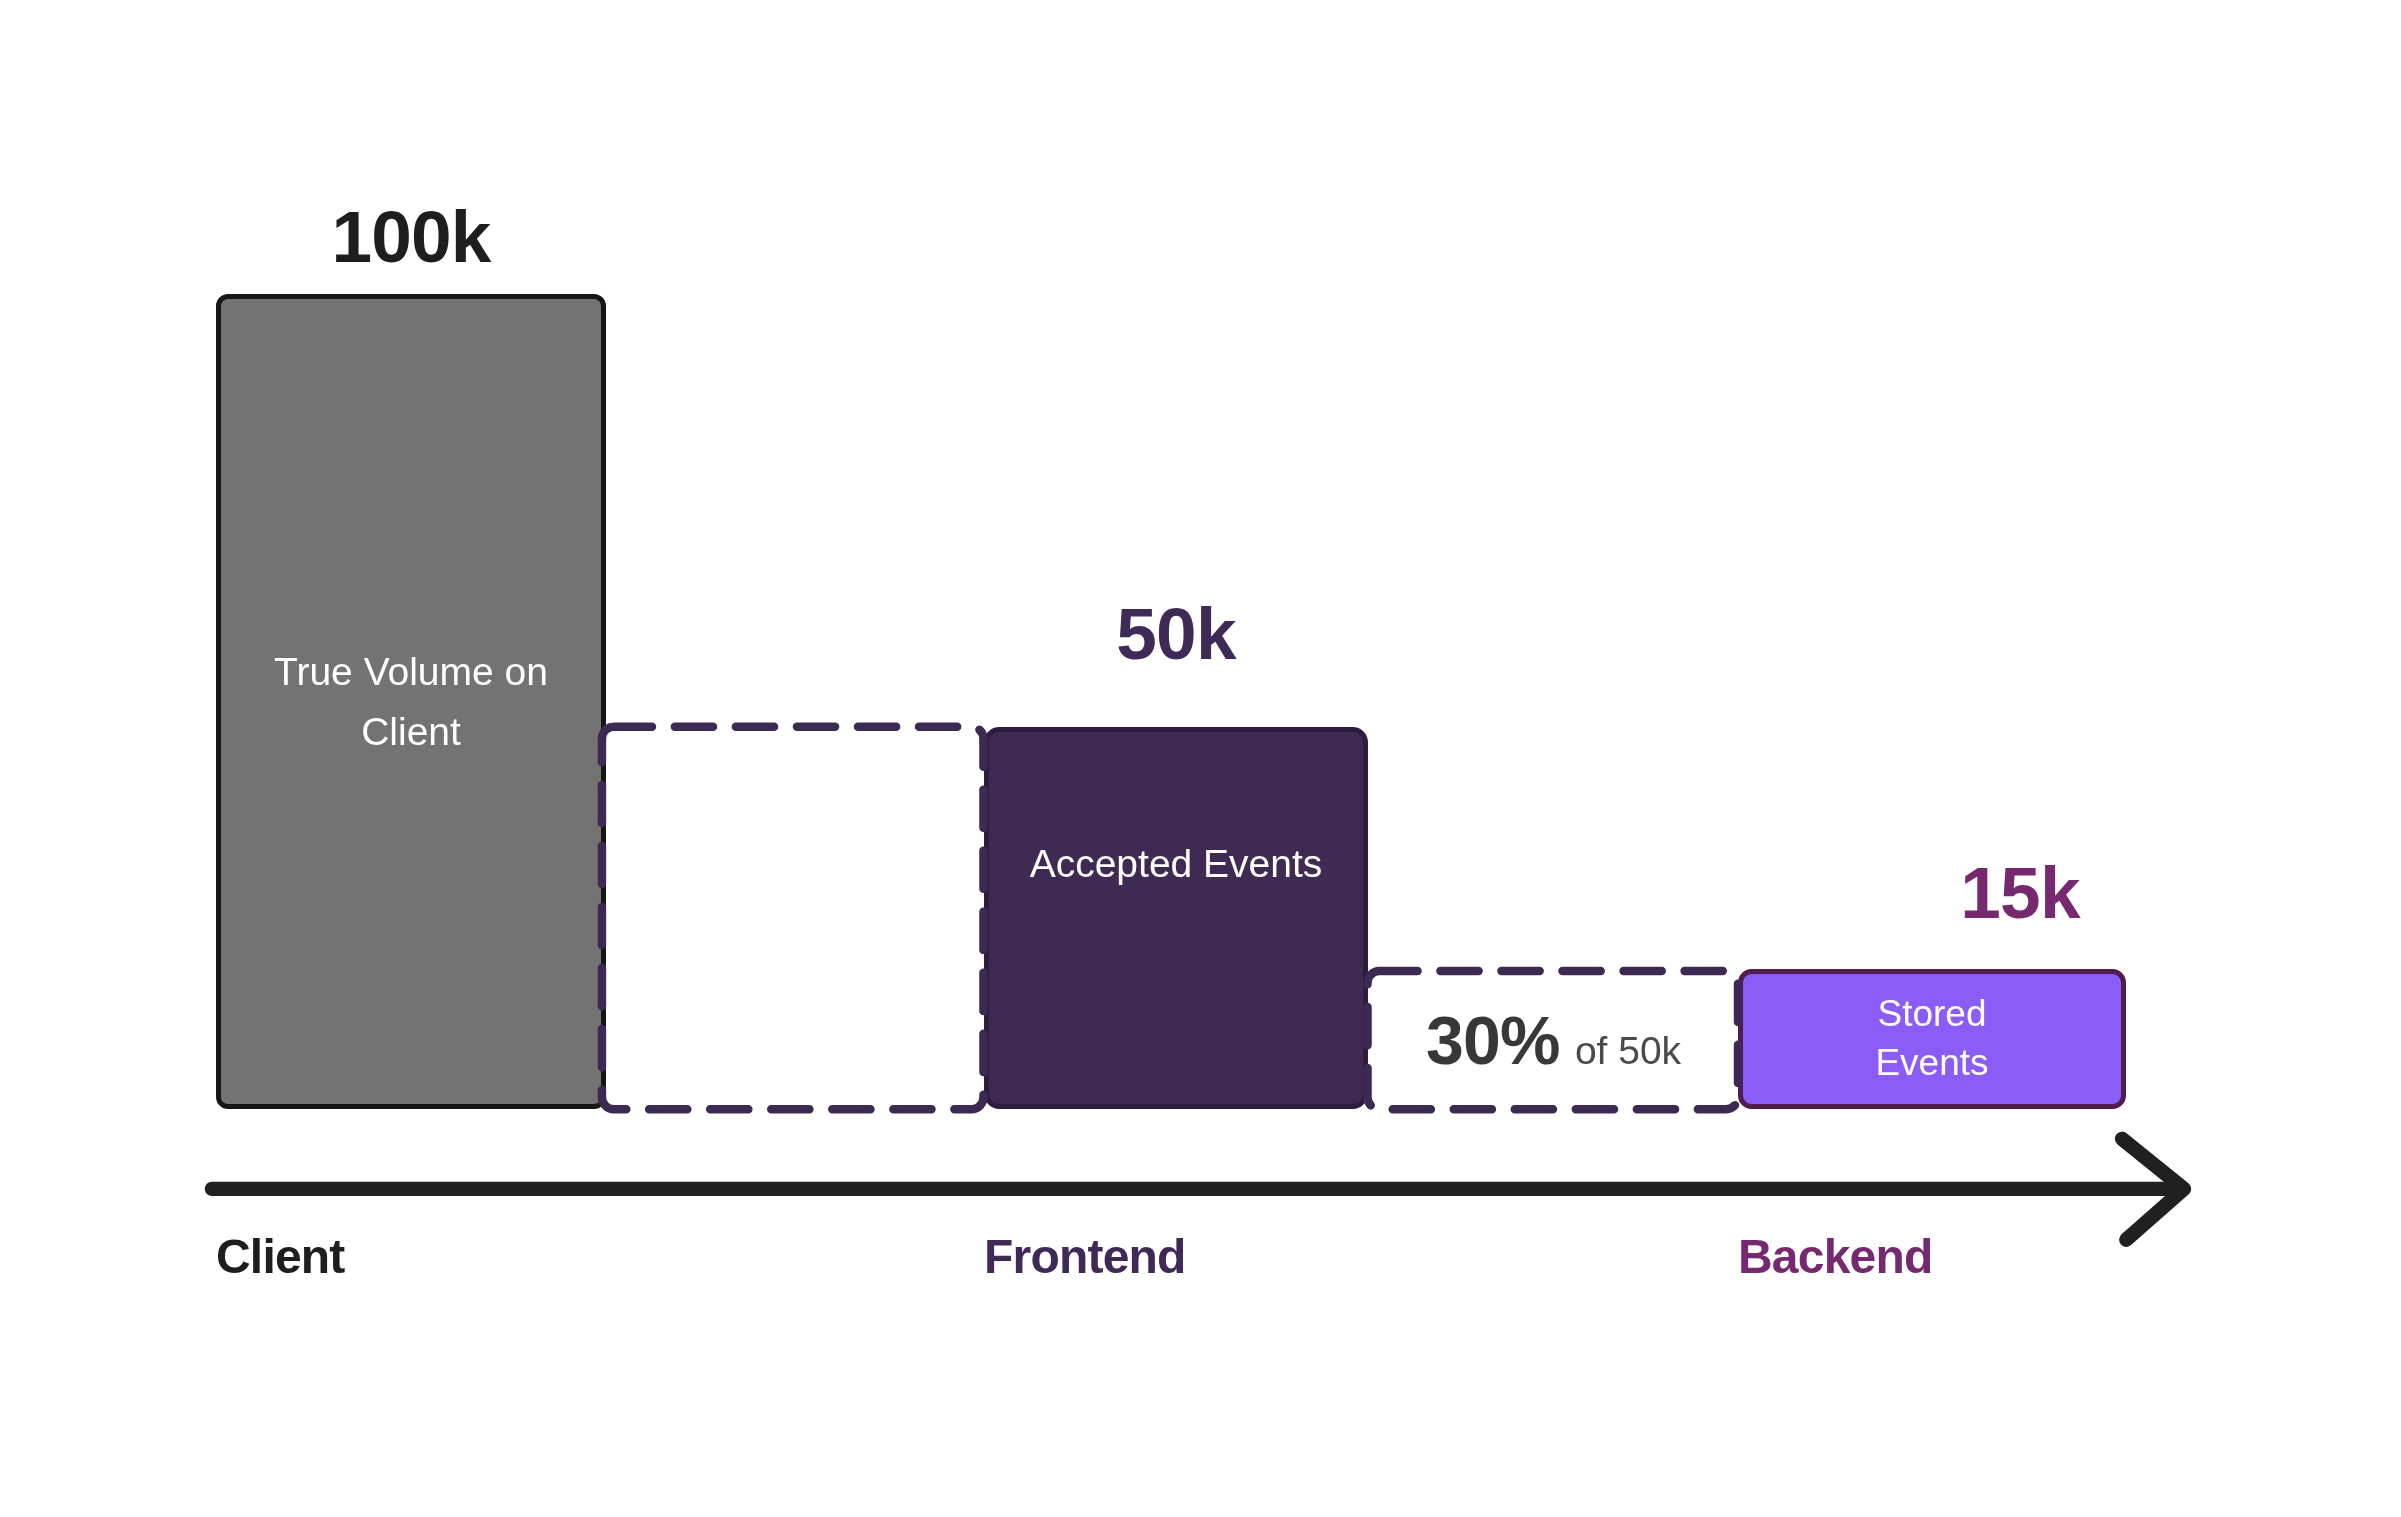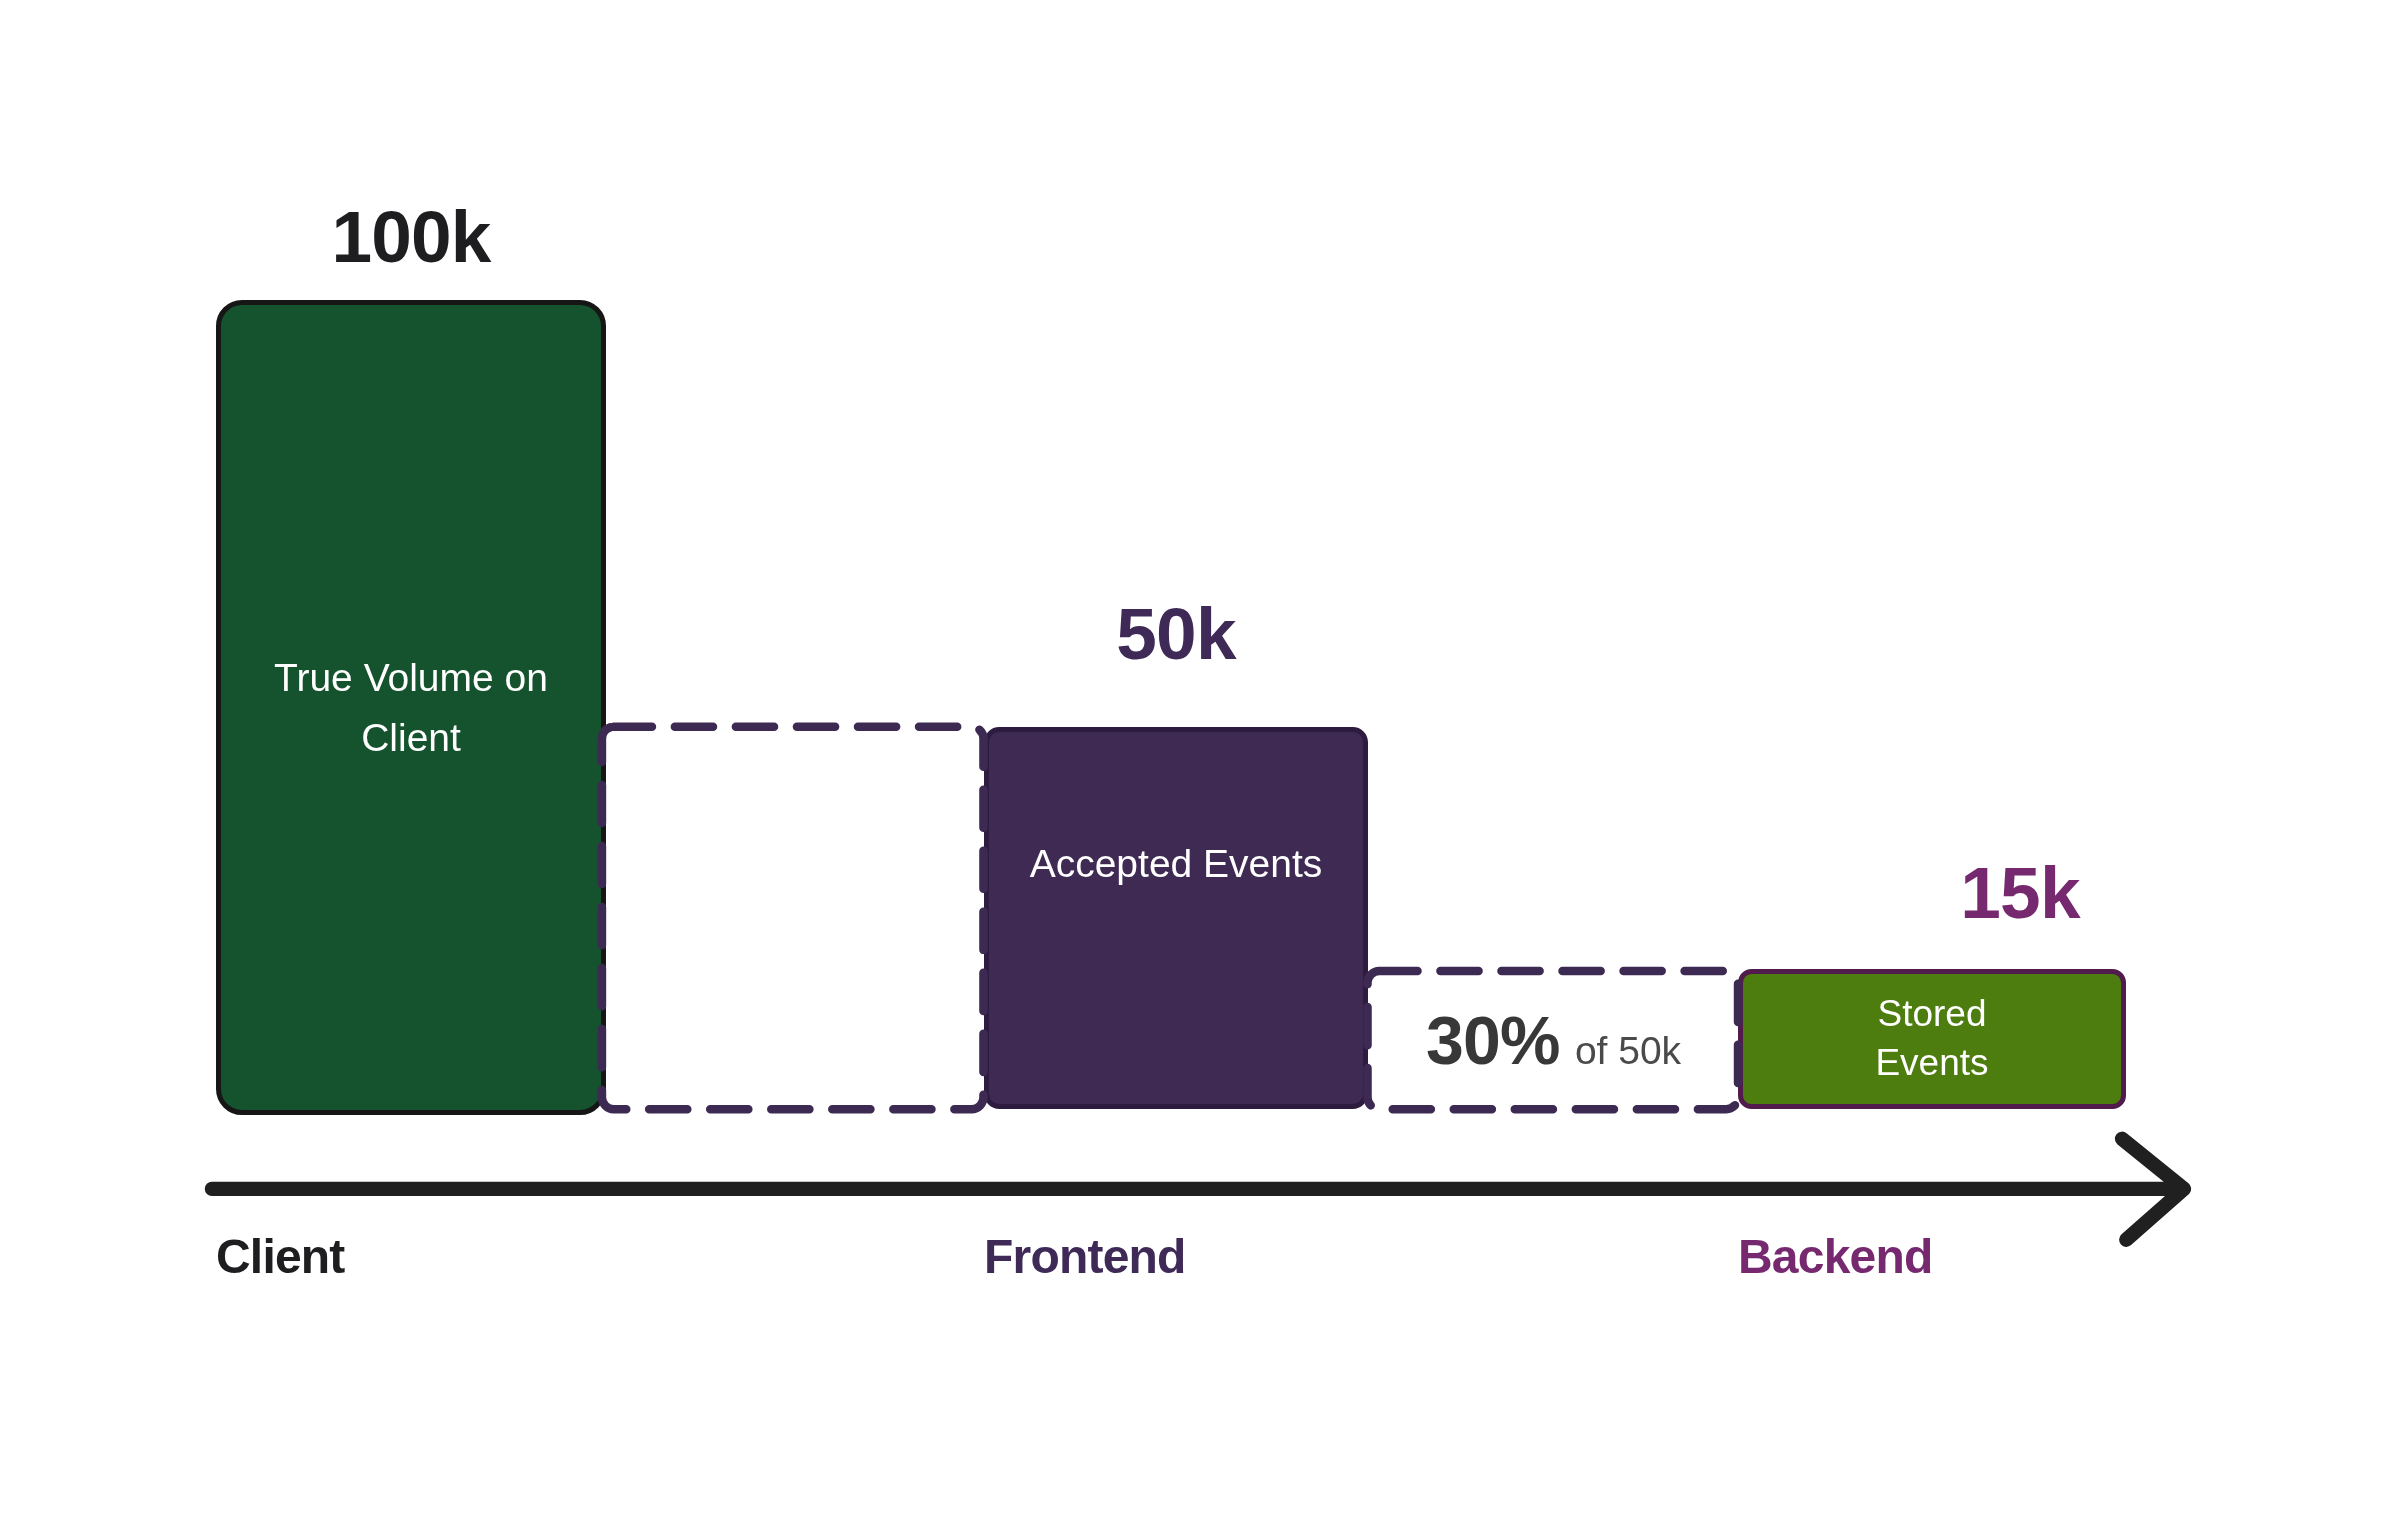--- a/index.html
+++ b/index.html
@@ -6,30 +6,30 @@
   .canvas{
     position:relative;
     width:2401px;height:1518px;
     background:#ffffff;
     font-family:"Liberation Sans","DejaVu Sans",sans-serif;
     overflow:hidden;
     padding-left:12px;
   }
   .bar{position:absolute;box-sizing:border-box;}
   .bar-client{
-    left:216px;top:300px;width:390px;height:815px;
-    background:#14532d;border:5.1px solid #171617;border-radius:26px;
+    left:216px;top:294px;width:390px;height:815px;
+    background:#737373;border:5.1px solid #171617;border-radius:12px;
   }
   .bar-frontend{
     left:984px;top:727px;width:384px;height:382px;
     background:#3f2a54;border:5.1px solid #2d1c3f;border-radius:15.3px;
   }
   .bar-backend{
     left:1738px;top:969px;width:388px;height:140px;
-    background:#4d7c0f;border:5.1px solid #511b4d;border-radius:13.6px;
+    background:#8b5cf6;border:5.1px solid #511b4d;border-radius:13.6px;
   }
   .bar-label{
     position:absolute;left:0;right:0;
     color:#ffffff;text-align:center;
     font-size:39px;line-height:1.55;font-weight:400;margin-top:9px;
   }
   .bar-client .bar-label{
     top:50%;transform:translateY(-50%);
     margin:0 auto;max-width:314px;
   }

